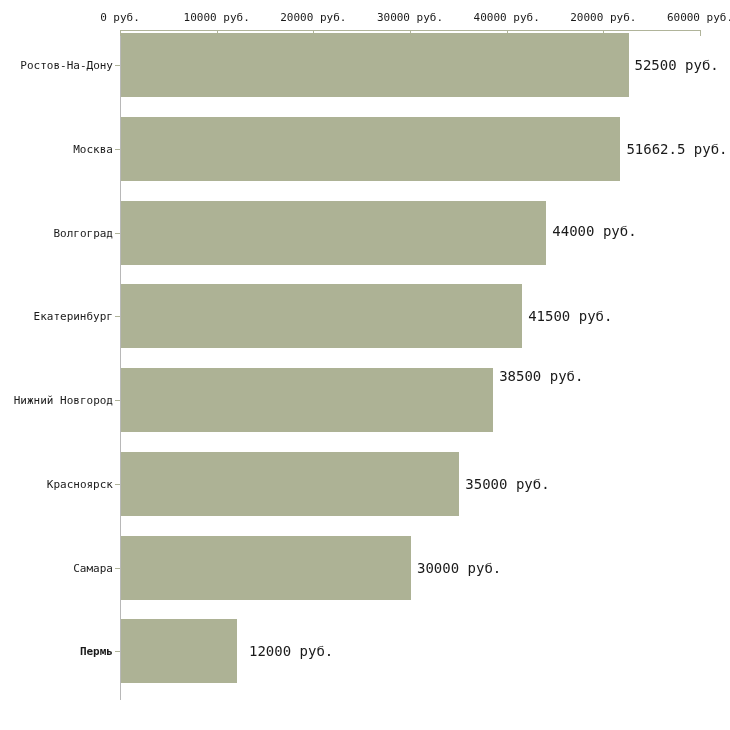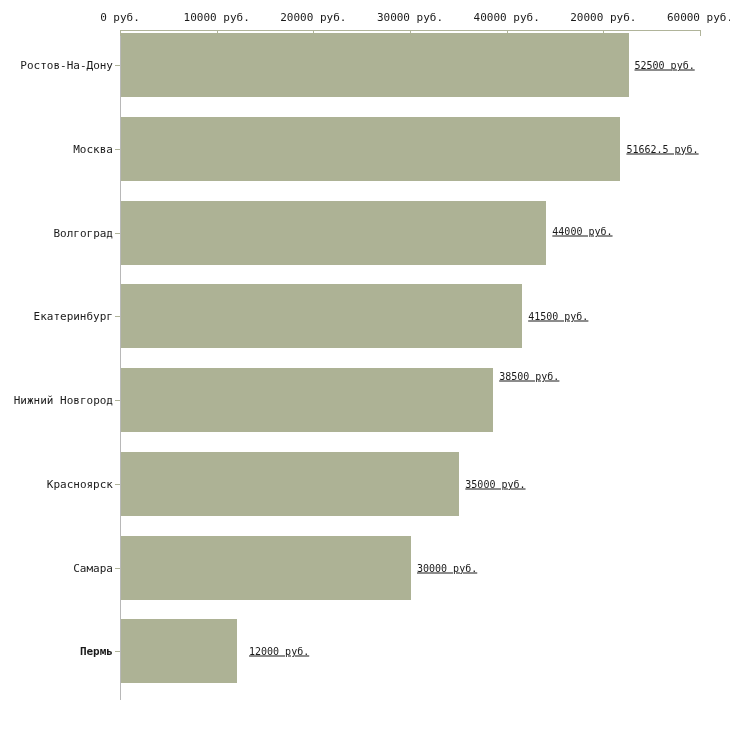--- a/index.html
+++ b/index.html
@@ -74,25 +74,24 @@
   }
 
   
   .bar {
     position: absolute;
     left: 121px;
     background: #adb295;
   }
   .bar-value-label {
     position: absolute;
-    font-size: 10px;
+    font-size: 14px;
     color: #1a1a1a;
     white-space: nowrap;
     transform: translateY(-50%);
-    text-decoration: underline;
   }
 </style>
 </head>
 <body>
 
 <div id="chart-root">
 
   <div class="x-axis-spine"></div>
 
   <div class="y-axis-spine"></div>

